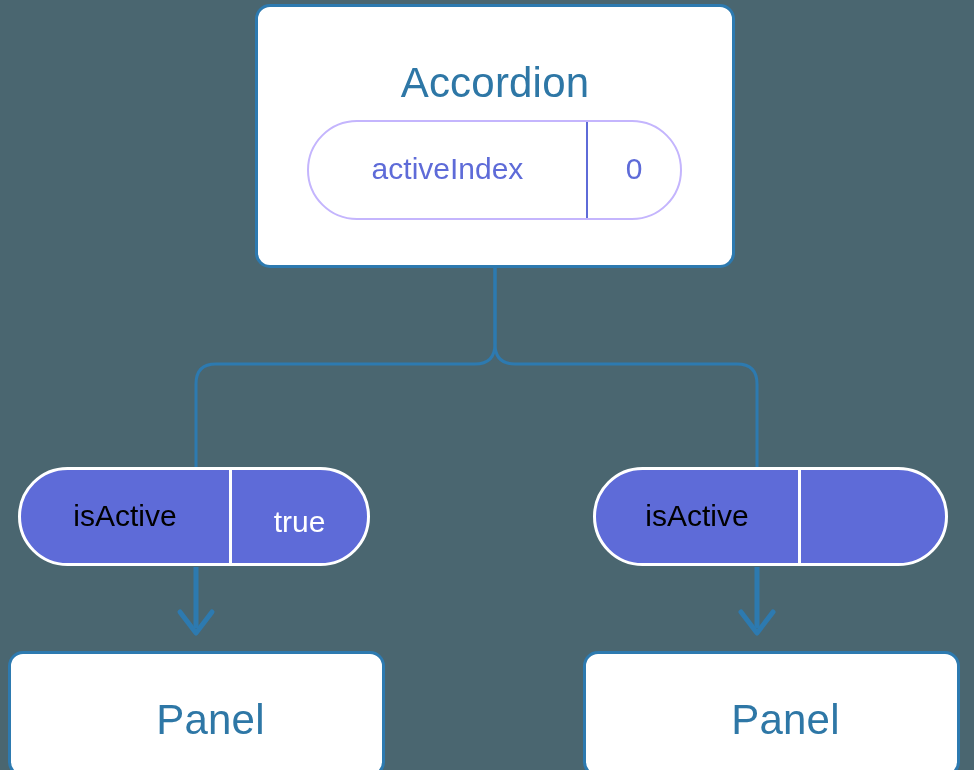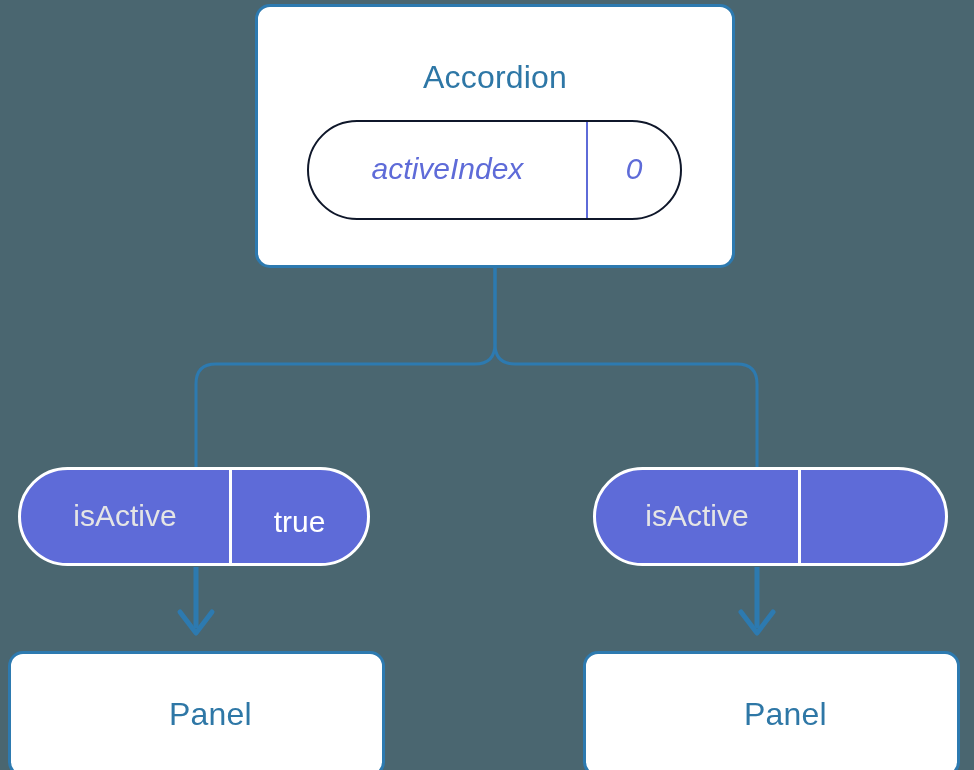--- a/index.html
+++ b/index.html
@@ -34,21 +34,21 @@
   .card {
     position: absolute;
     z-index: 2;
     background: #ffffff;
     border: 3px solid #2d7ab0;
     border-radius: 15px;
     box-sizing: border-box;
   }
   .card-title {
     color: #2e77a6;
-    font-size: 32px;
+    font-size: 42px;
     font-weight: 400;
     letter-spacing: 0.2px;
     text-align: center;
     white-space: nowrap;
   }
 
   
   #accordion-card {
     left: 255px;
     top: 4px;
@@ -100,43 +100,42 @@
     line-height: 1;
     padding-bottom: 2px;
   }
 
   
   #state-pill {
     left: 307px;
     top: 120px;
     width: 375px;
     height: 100px;
-    border: 2px solid #0f172a;
+    border: 2px solid #c4b5fd;
     background: #ffffff;
-    font-style: italic;
   }
   #state-pill .pill-key {
     width: 279px;
     color: #5e6bd8;
     border-right: 2px solid #5e6bd8;
   }
   #state-pill .pill-val {
     flex: 1;
     color: #5e6bd8;
   }
 
   
   .prop-pill {
     top: 467px;
     height: 99px;
     background: #5e6bd8;
     border: 3px solid #ffffff;
   }
   .prop-pill .pill-key {
-    color: #e5e5e5;
+    color: #000000;
     border-right: 3px solid #ffffff;
   }
   .prop-pill .pill-val {
     flex: 1;
     color: #ffffff;
     margin-top: 13px;
   }
 
   #prop-pill-left  { left: 18px;  width: 352px; }
   #prop-pill-left  .pill-key { width: 211px; }

